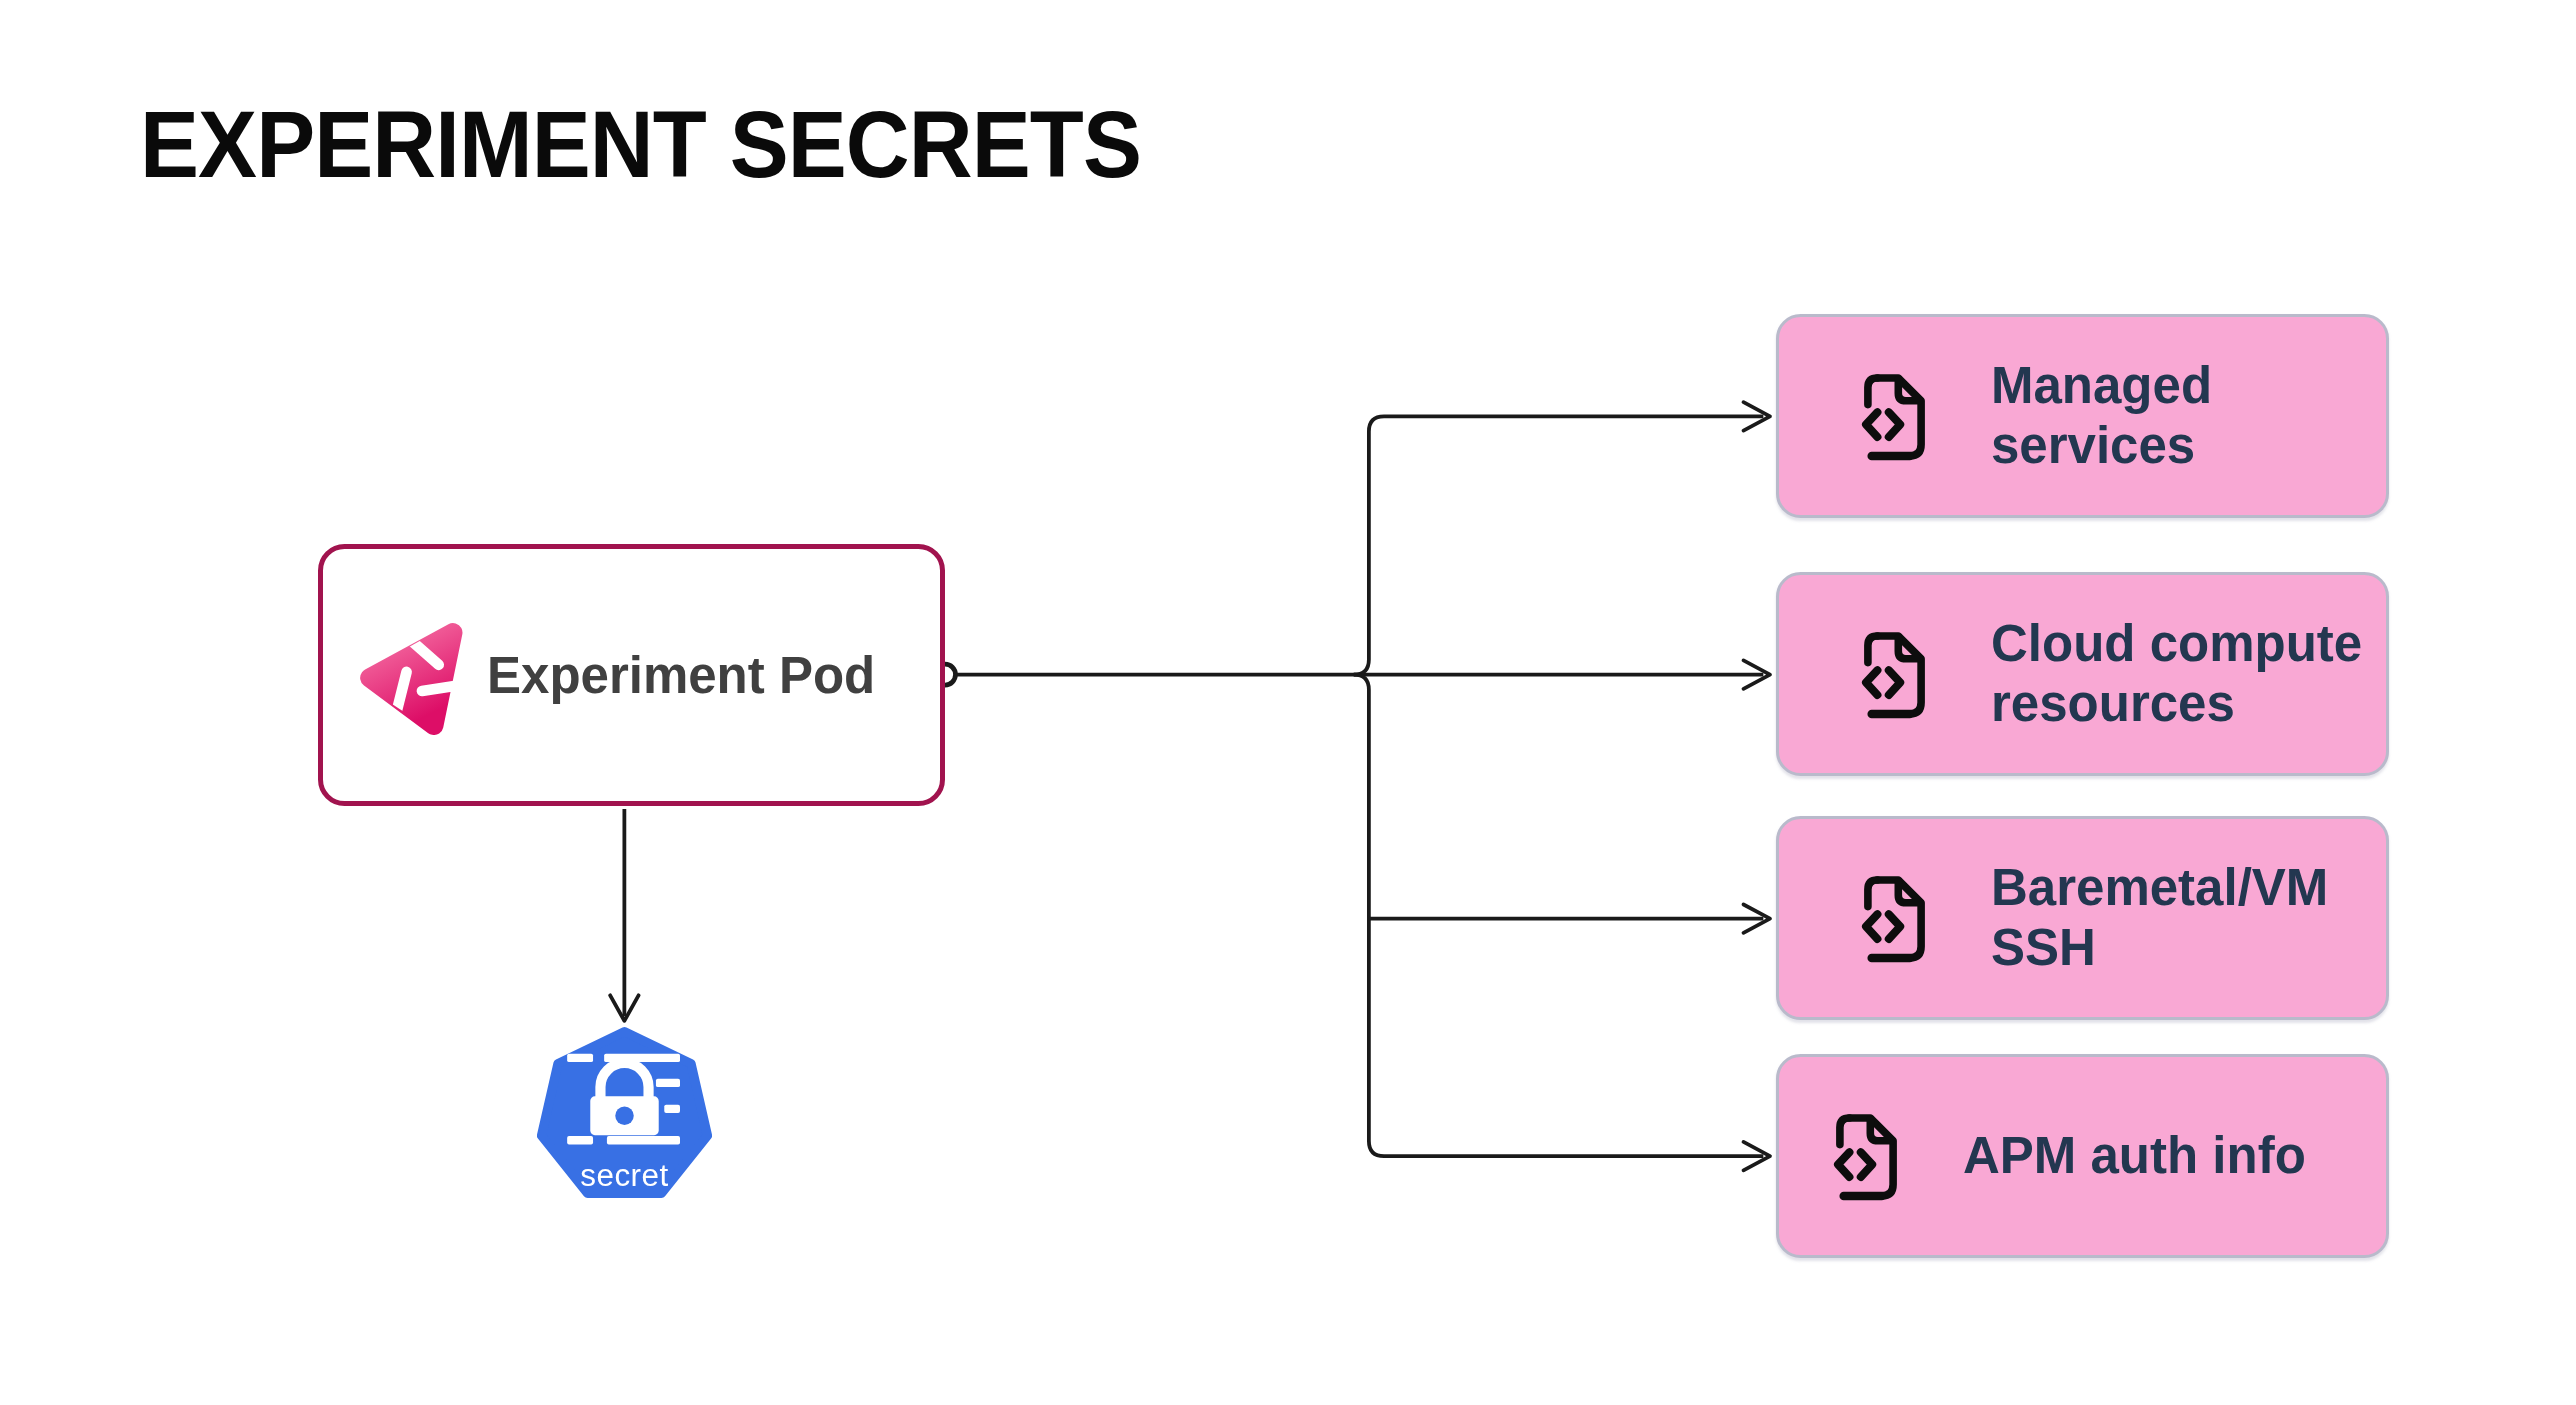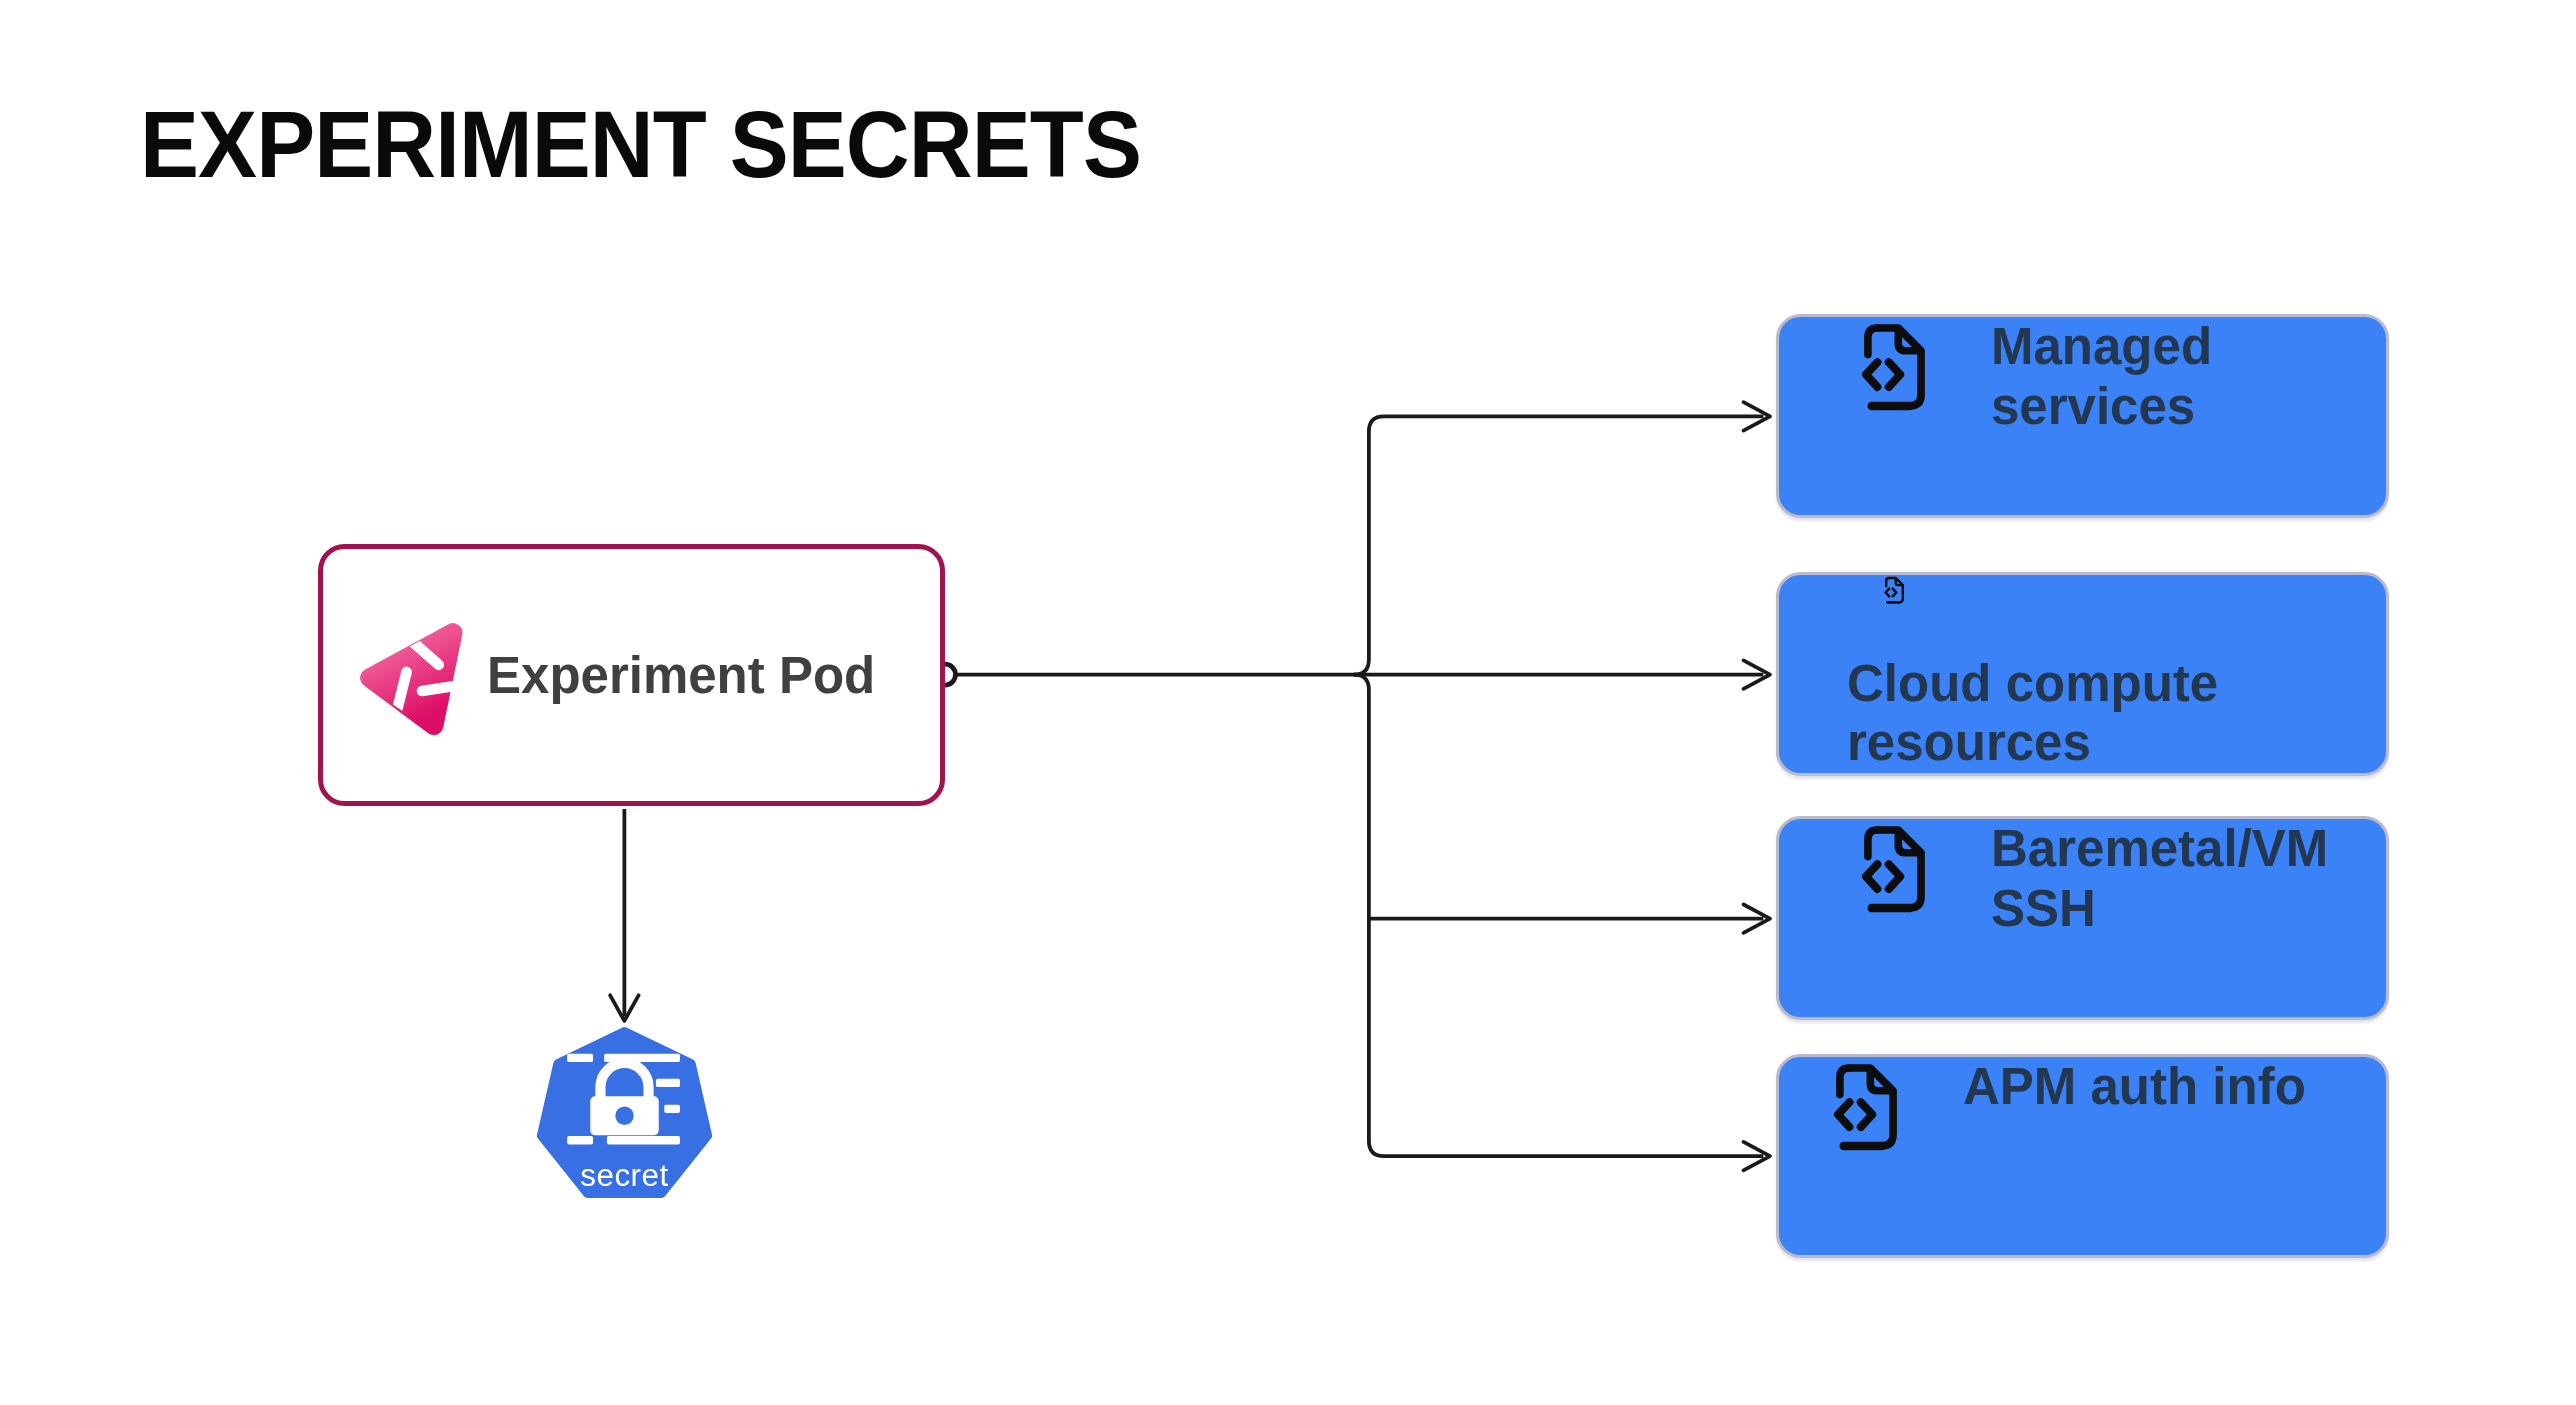--- a/index.html
+++ b/index.html
@@ -79,38 +79,38 @@
     height: 185px;
   }
 
   
   .target-box {
     position: absolute;
     left: 1776px;
     width: 613px;
     height: 204px;
     box-sizing: border-box;
-    background: #3b82f6;
+    background: #f9a8d4;
     border: 3.8px solid #b9bacb;
     border-radius: 24.6px;
     box-shadow: 0 2.8px 2.8px rgba(150,150,175,0.28);
     display: flex;
-    align-items: flex-start;
+    align-items: center;
     padding-left: 68px;
     gap: 49px;
   }
   .target-box .target-label {
     font-size: 51px;
     font-weight: 700;
     color: #233750;
     line-height: 1.17;
     white-space: pre-line;
   }
   #target-0 { top: 314px; }
-  #target-1 { top: 572px; flex-direction: column; }
+  #target-1 { top: 572px; }
   #target-2 { top: 816px; }
   #target-3 { top: 1054px; padding-left: 40px; }
 </style>
 </head>
 <body>
 
 <div id="canvas">
 
   <div class="page-title">EXPERIMENT SECRETS</div>
 

